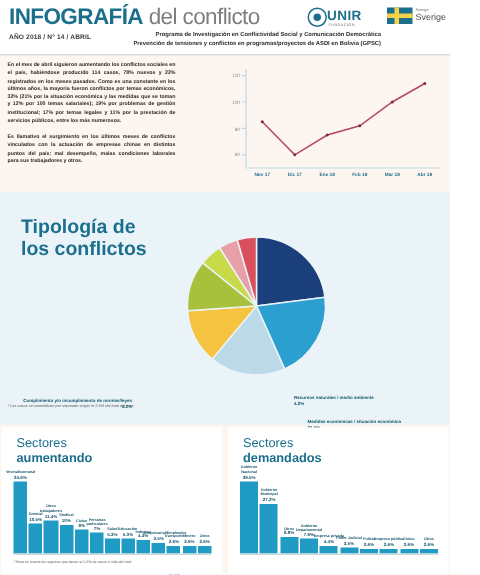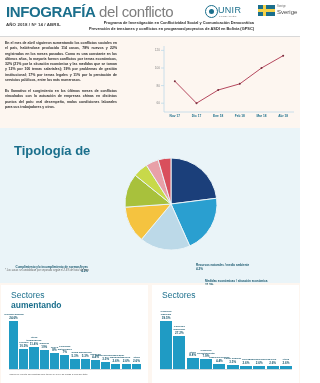--- a/index.html
+++ b/index.html
@@ -14,21 +14,21 @@
   
   .header{position:absolute;left:0;top:0;width:300px;height:36px;background:#ffffff;}
   .logo{position:absolute;left:6px;top:3px;font-size:15px;letter-spacing:-0.4px;white-space:nowrap;}
   .logo .b{font-weight:bold;color:#1b6f8c;}
   .logo .l{font-weight:normal;color:#7e7e7e;}
   .issue{position:absolute;left:6px;top:22px;font-size:4.4px;font-weight:bold;color:#3b3b3b;letter-spacing:.1px;}
   .prog{position:absolute;left:88px;top:20px;width:166px;text-align:right;font-size:3.9px;line-height:1.45;color:#2b2b2b;font-weight:bold;}
   .unir{position:absolute;left:205px;top:4px;width:46px;height:14px;color:#1b6f8c;}
   .unir .ring{position:absolute;left:0;top:1px;width:11px;height:11px;border-radius:50%;border:1.4px solid #1b6f8c;}
   .unir .ring:after{content:"";position:absolute;left:3px;top:3px;width:5px;height:5px;border-radius:50%;background:#1b6f8c;}
-  .unir .nm{position:absolute;left:13px;top:1px;font-size:9px;font-weight:normal;letter-spacing:.3px;}
+  .unir .nm{position:absolute;left:13px;top:1px;font-size:9px;font-weight:bold;letter-spacing:.3px;}
   .unir .sub{position:absolute;left:14px;top:10.5px;font-size:2.5px;color:#6a6a6a;letter-spacing:.3px;}
   .sve{position:absolute;left:258px;top:4px;width:38px;height:15px;}
   .sve .flag{position:absolute;left:0;top:1px;width:17px;height:11px;background:#1b6f8c;}
   .sve .flag:before{content:"";position:absolute;left:5px;top:0;width:3px;height:11px;background:#f4d24a;}
   .sve .flag:after{content:"";position:absolute;left:0;top:4px;width:17px;height:3px;background:#f4d24a;}
   .sve .t1{position:absolute;left:19px;top:1px;font-size:2.6px;color:#6a6a6a;}
   .sve .t2{position:absolute;left:19px;top:5px;font-size:6px;color:#4a4a4a;}
   .hrule{position:absolute;left:0;top:36px;width:300px;height:0.6px;background:#d8d8d8;}
 
   
@@ -127,20 +127,21 @@
         <div class="xl" style="left: 57.1667px;">Ene 18</div>
         <div class="xl" style="left: 78.8333px;">Feb 18</div>
         <div class="xl" style="left: 100.5px;">Mar 18</div>
         <div class="xl" style="left: 122.167px;">Abr 18</div>
       </div>
   </div>
 
   <div class="tipo">
     <div class="tipo-title">
       <div>Tipología de</div>
+      <div>los conflictos</div>
     </div>
     <div class="pie-wrap">
       <svg width="150" height="150" viewBox="0 0 150 150">
         <g id="pie-slices">
             <path d="M 75 72 L 75 26 A 46 46 0 0 1 120.63533653845346 66.21933749280453 Z" fill="#1b3f7a" stroke="#eaf4f8" stroke-width="1"></path>
             <path d="M 75 72 L 120.63533653845346 66.21933749280453 A 46 46 0 0 1 93.7569395887804 114.00210967633463 Z" fill="#2a9fd0" stroke="#eaf4f8" stroke-width="1"></path>
             <path d="M 75 72 L 93.7569395887804 114.00210967633463 A 46 46 0 0 1 45.52395935799363 107.31519542733395 Z" fill="#bcd9e8" stroke="#eaf4f8" stroke-width="1"></path>
             <path d="M 75 72 L 45.52395935799363 107.31519542733395 A 46 46 0 0 1 29.109078804201815 75.16596775110563 Z" fill="#f5c33f" stroke="#eaf4f8" stroke-width="1"></path>
             <path d="M 75 72 L 29.109078804201815 75.16596775110563 A 46 46 0 0 1 39.14614967251396 43.18157851834648 Z" fill="#a8c13c" stroke="#eaf4f8" stroke-width="1"></path>
             <path d="M 75 72 L 39.14614967251396 43.18157851834648 A 46 46 0 0 1 50.39112965196672 33.13609000378772 Z" fill="#c8d94a" stroke="#eaf4f8" stroke-width="1"></path>
@@ -195,20 +196,21 @@
         <div class="bar" style="left: 122.954px; width: 9.04615px; height: 5.07317px; background: rgb(31, 155, 196);"></div>
         <div class="blab" style="left: 117.954px; width: 19.0462px; bottom: 5.57317px;"><span>Otros</span><span class="v">2.6%</span></div>
       </div>
     <div class="axisline"></div>
     <div class="pfoot">*Toma en cuenta los registros que tienen el 2.5% de casos o más del total</div>
   </div>
 
   <div class="panel right">
     <div class="p-title">
       <span>Sectores</span>
+      <b>demandados</b>
     </div>
     <div class="bars" id="bars-right">
         <div class="bar" style="left: 0px; width: 12.12px; height: 48px; background: rgb(31, 155, 196);"></div>
         <div class="blab" style="left: -5px; width: 22.12px; bottom: 48.5px;"><span>Gobierno Nacional</span><span class="v">39.5%</span></div>
         <div class="bar" style="left: 13.32px; width: 12.12px; height: 33.0532px; background: rgb(31, 155, 196);"></div>
         <div class="blab" style="left: 8.32px; width: 22.12px; bottom: 33.5532px;"><span>Gobierno Municipal</span><span class="v">27.2%</span></div>
         <div class="bar" style="left: 26.64px; width: 12.12px; height: 10.6937px; background: rgb(31, 155, 196);"></div>
         <div class="blab" style="left: 21.64px; width: 22.12px; bottom: 11.1937px;"><span>Otros</span><span class="v">8.8%</span></div>
         <div class="bar" style="left: 39.96px; width: 12.12px; height: 9.6px; background: rgb(31, 155, 196);"></div>
         <div class="blab" style="left: 34.96px; width: 22.12px; bottom: 10.1px;"><span>Gobierno Departamental</span><span class="v">7.9%</span></div>

